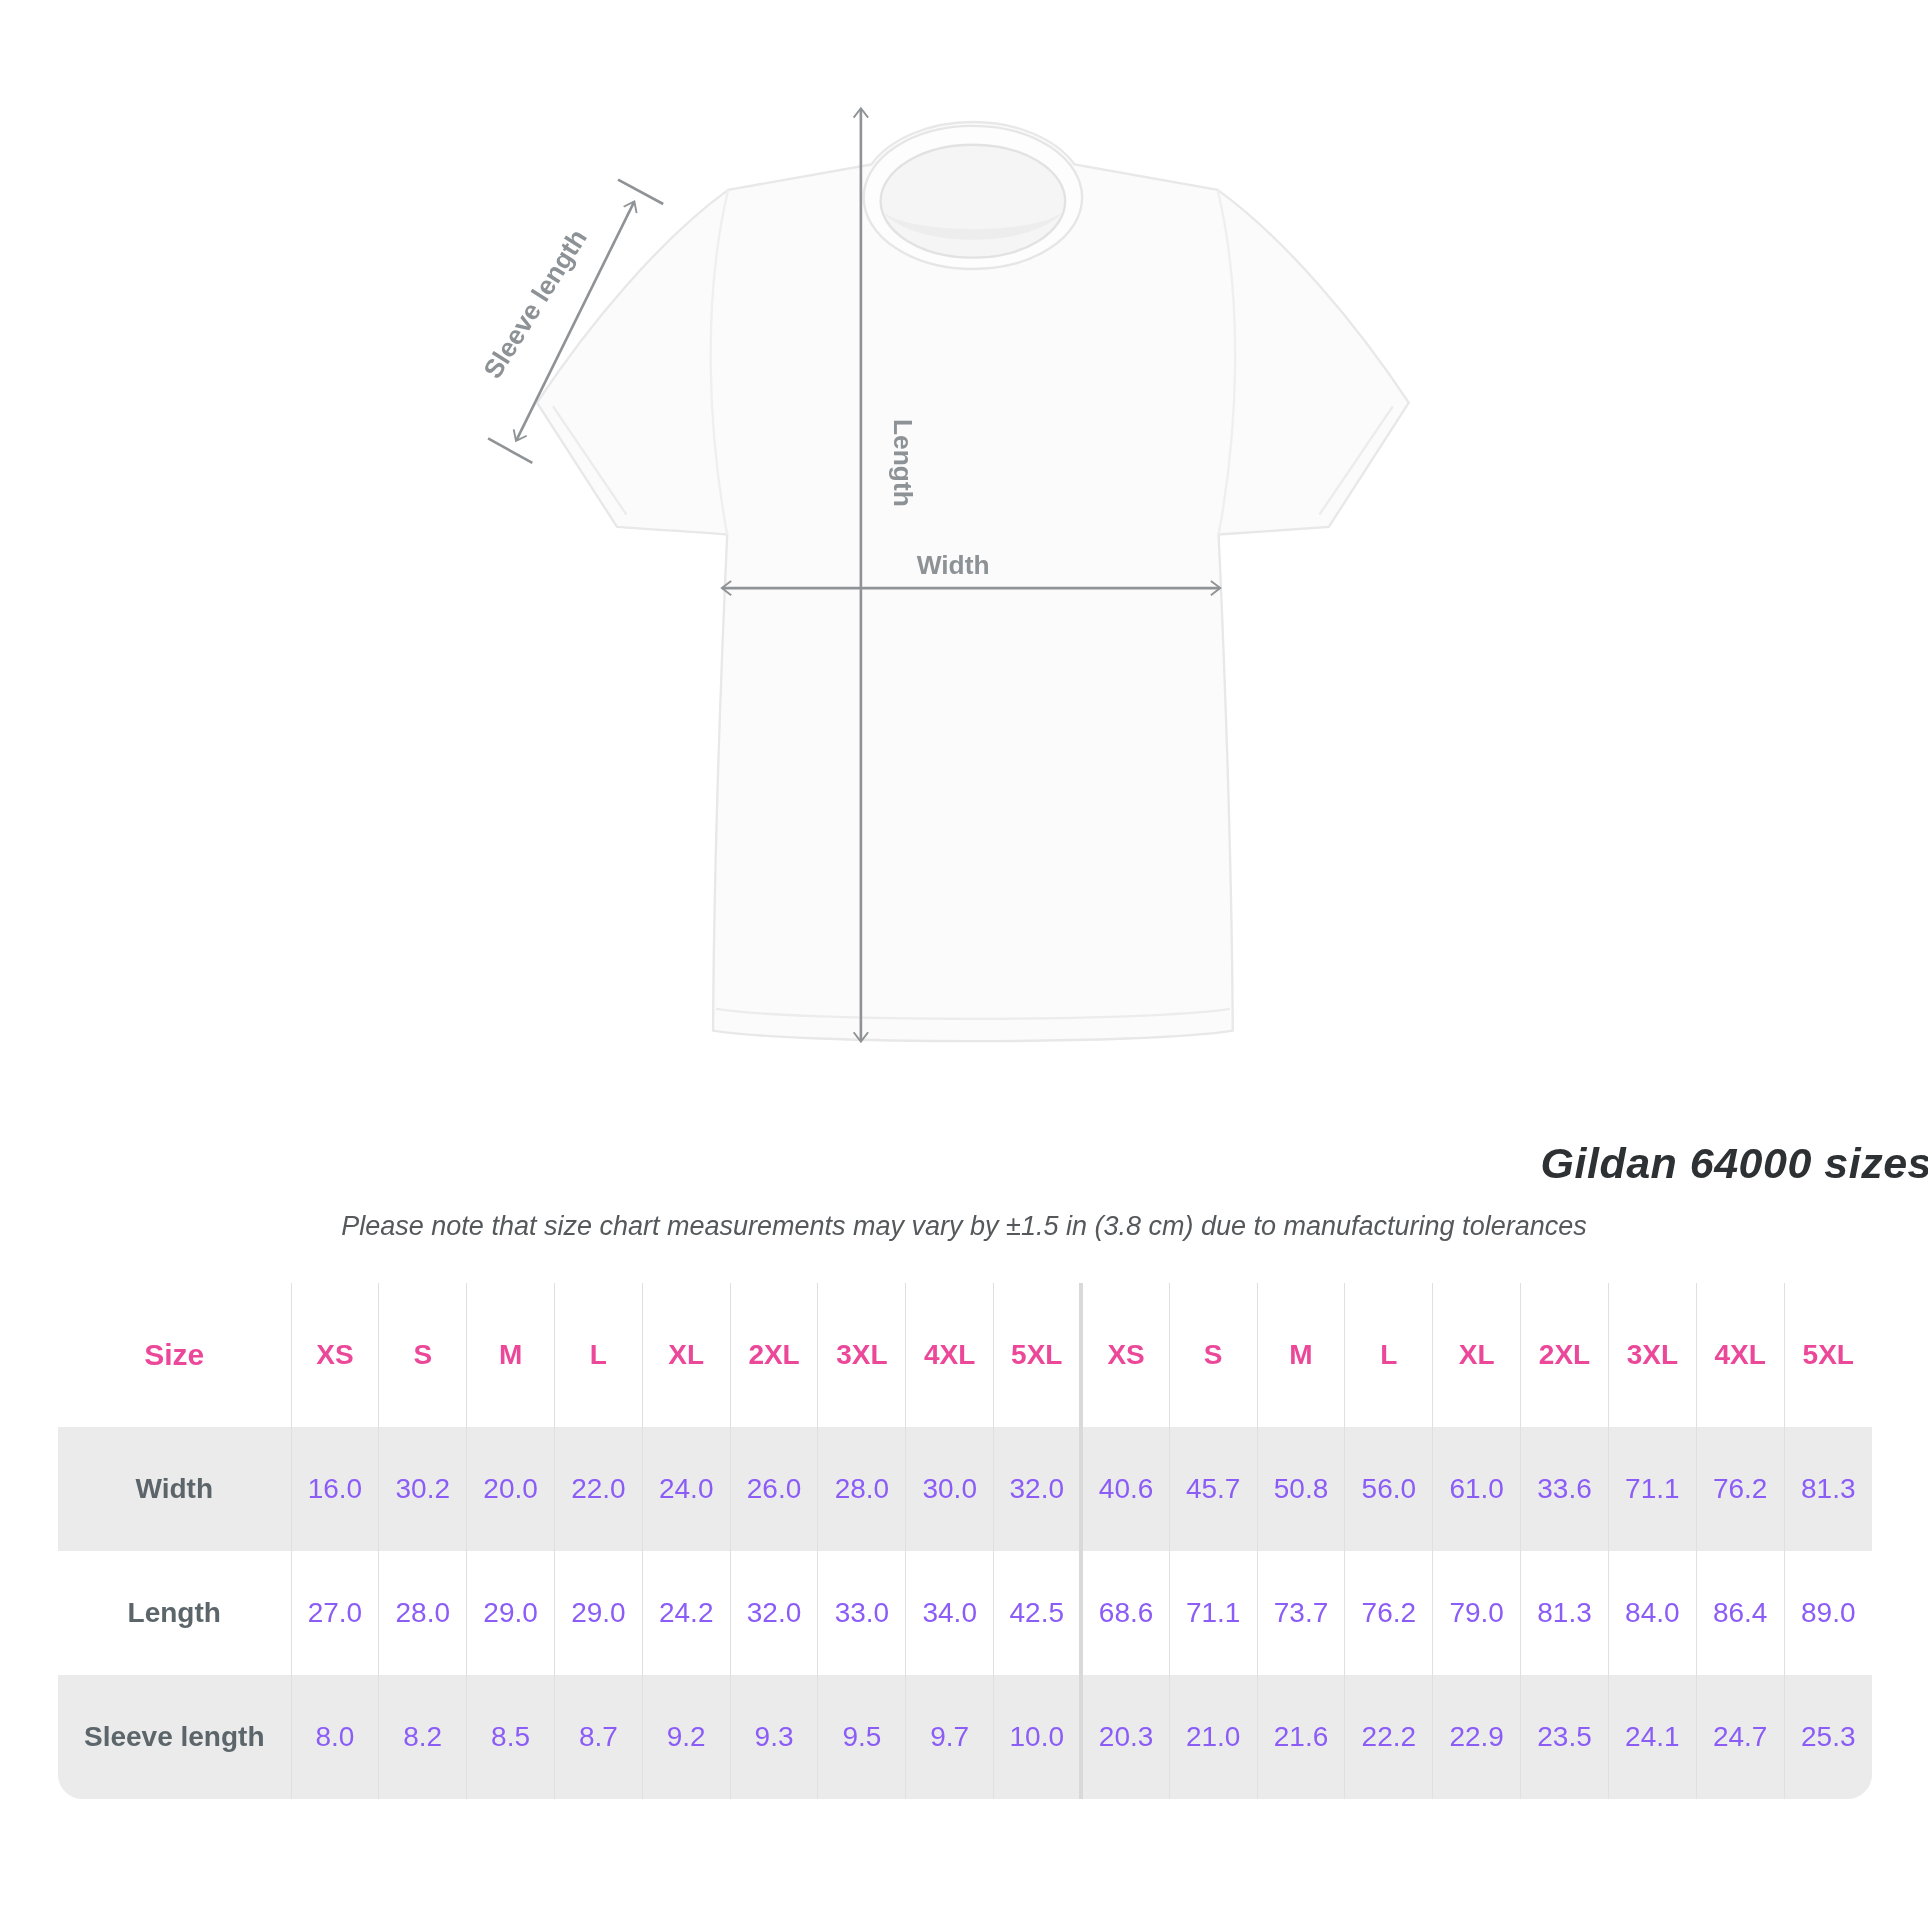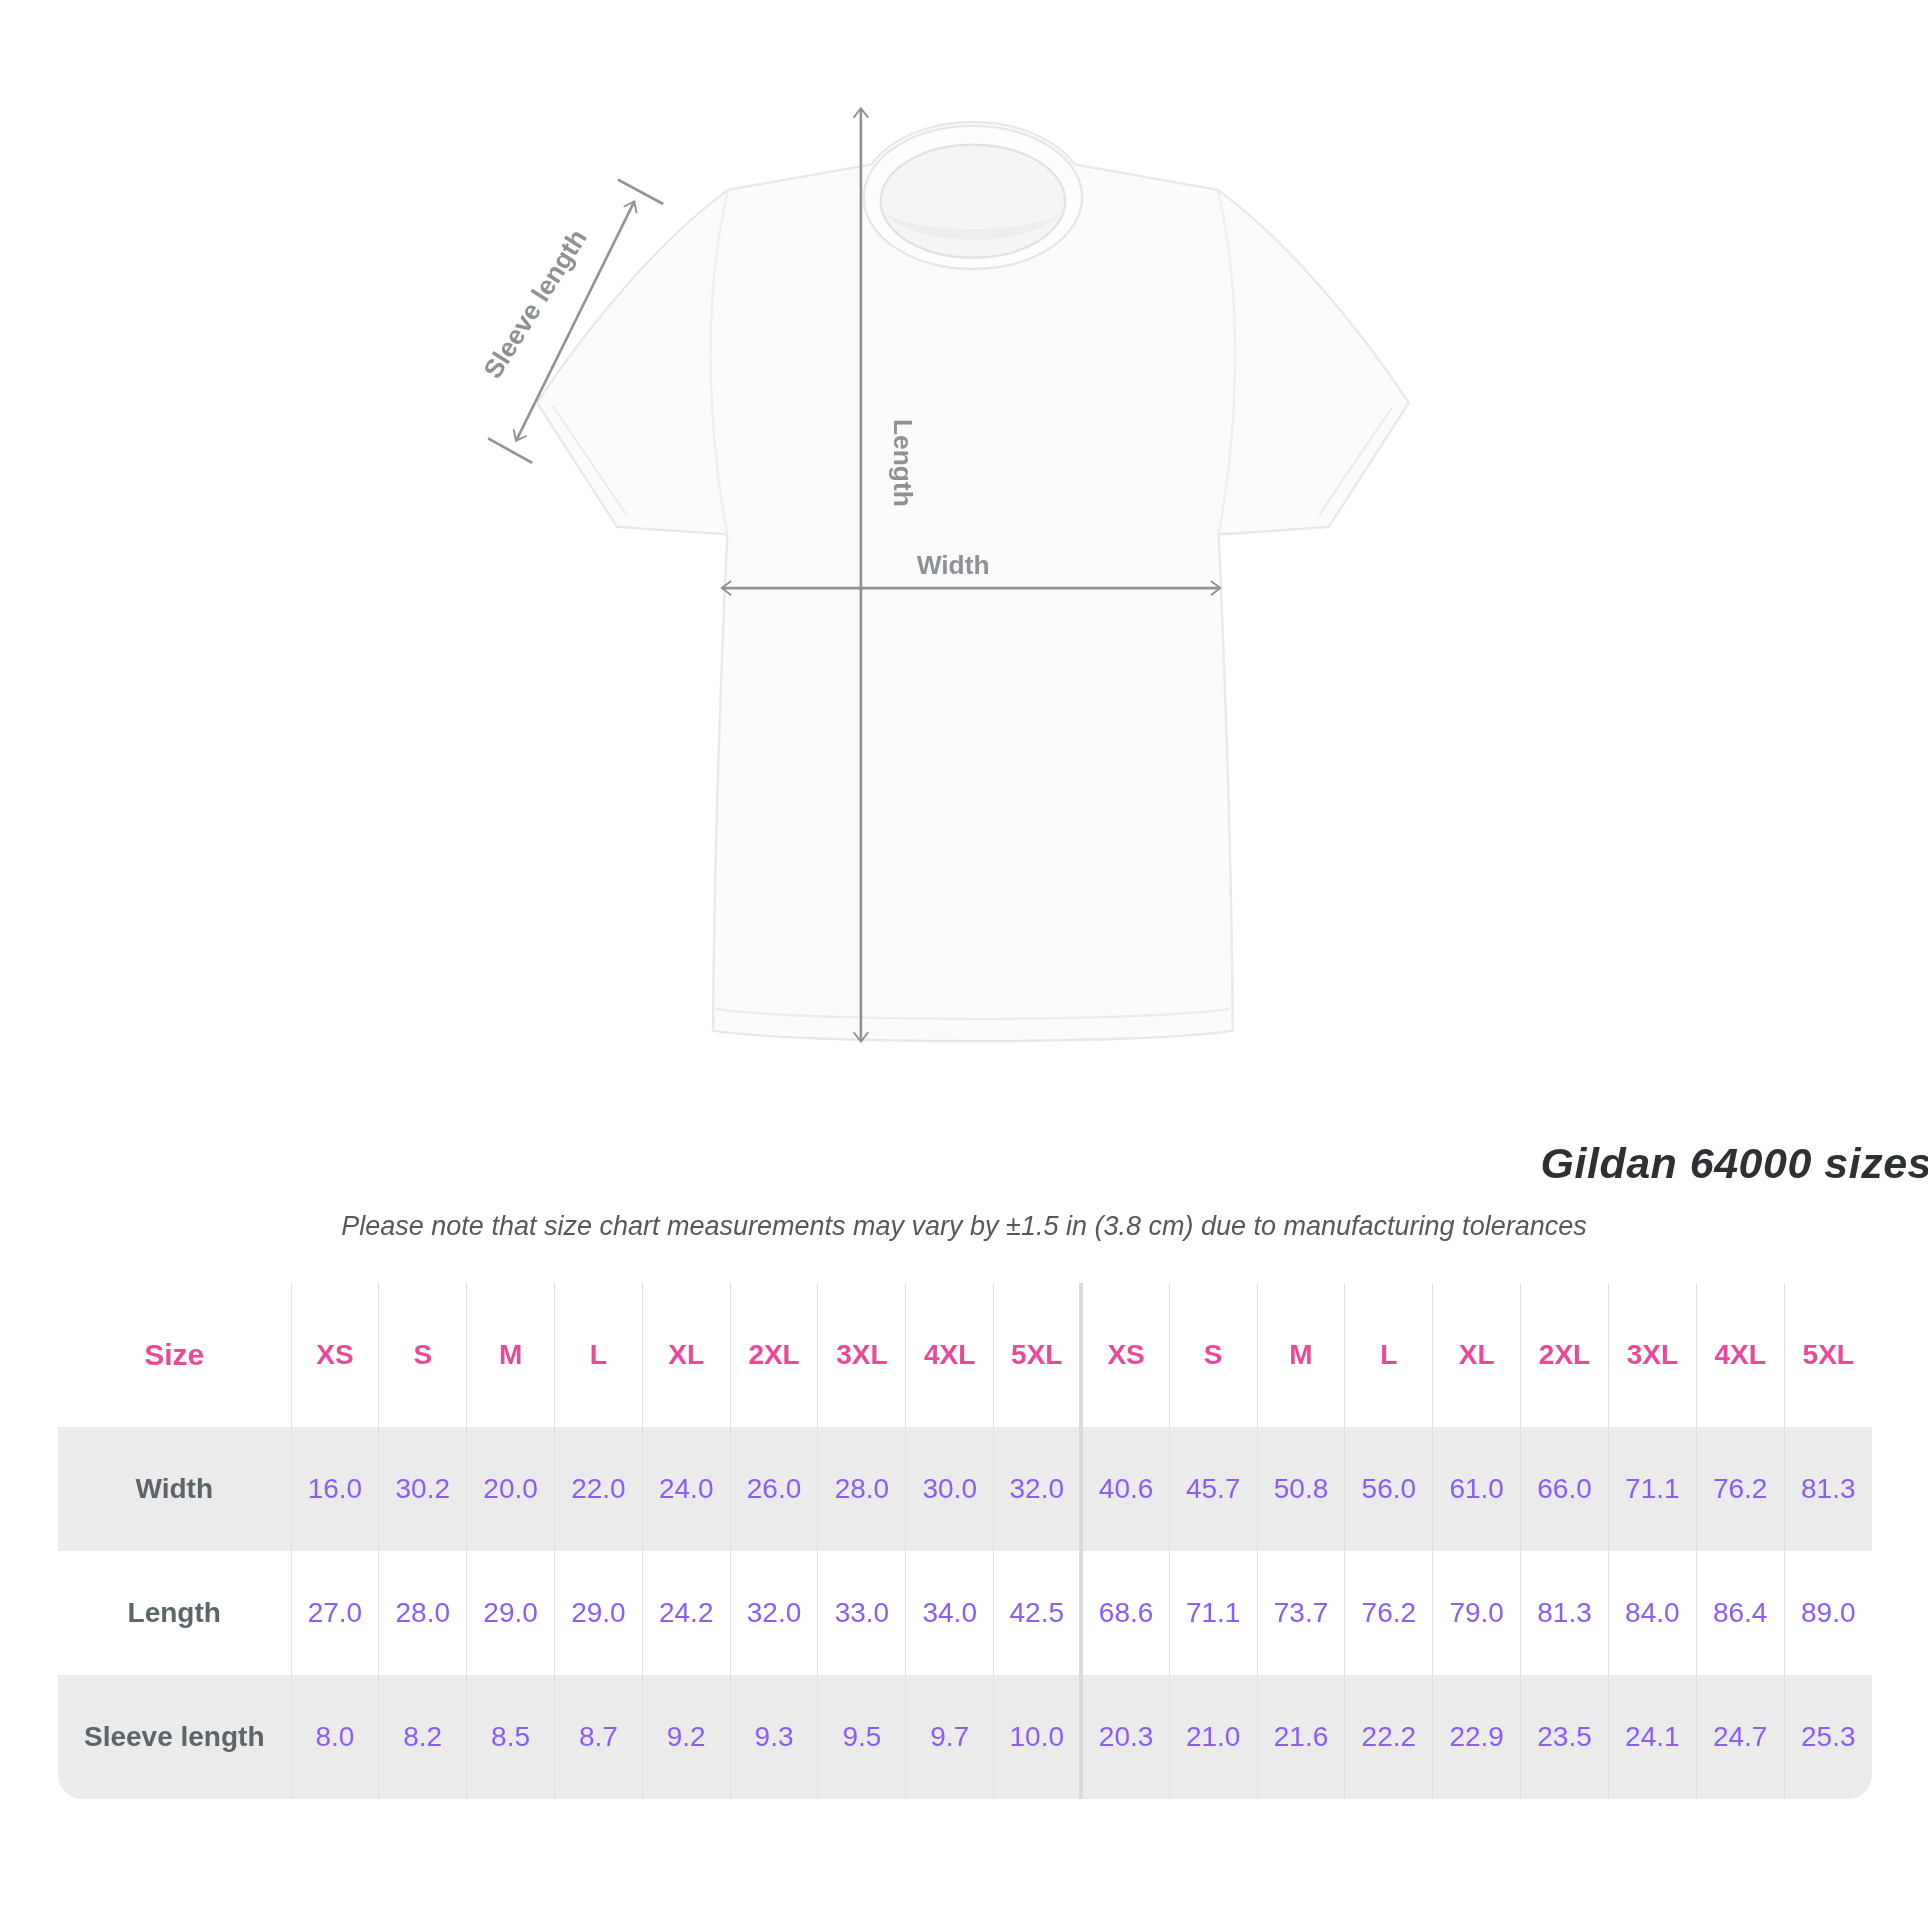--- a/index.html
+++ b/index.html
@@ -134,21 +134,21 @@
     <td class="v">24.0</td>
     <td class="v">26.0</td>
     <td class="v">28.0</td>
     <td class="v">30.0</td>
     <td class="v">32.0</td>
     <td class="v ms">40.6</td>
     <td class="v">45.7</td>
     <td class="v">50.8</td>
     <td class="v">56.0</td>
     <td class="v">61.0</td>
-    <td class="v">66.0</td>
+    <td class="v">33.6</td>
     <td class="v">71.1</td>
     <td class="v">76.2</td>
     <td class="v">81.3</td>
   </tr>
 
   <tr class="data even">
     <td class="lab">Length</td>
     <td class="v">27.0</td>
     <td class="v">28.0</td>
     <td class="v">29.0</td>

